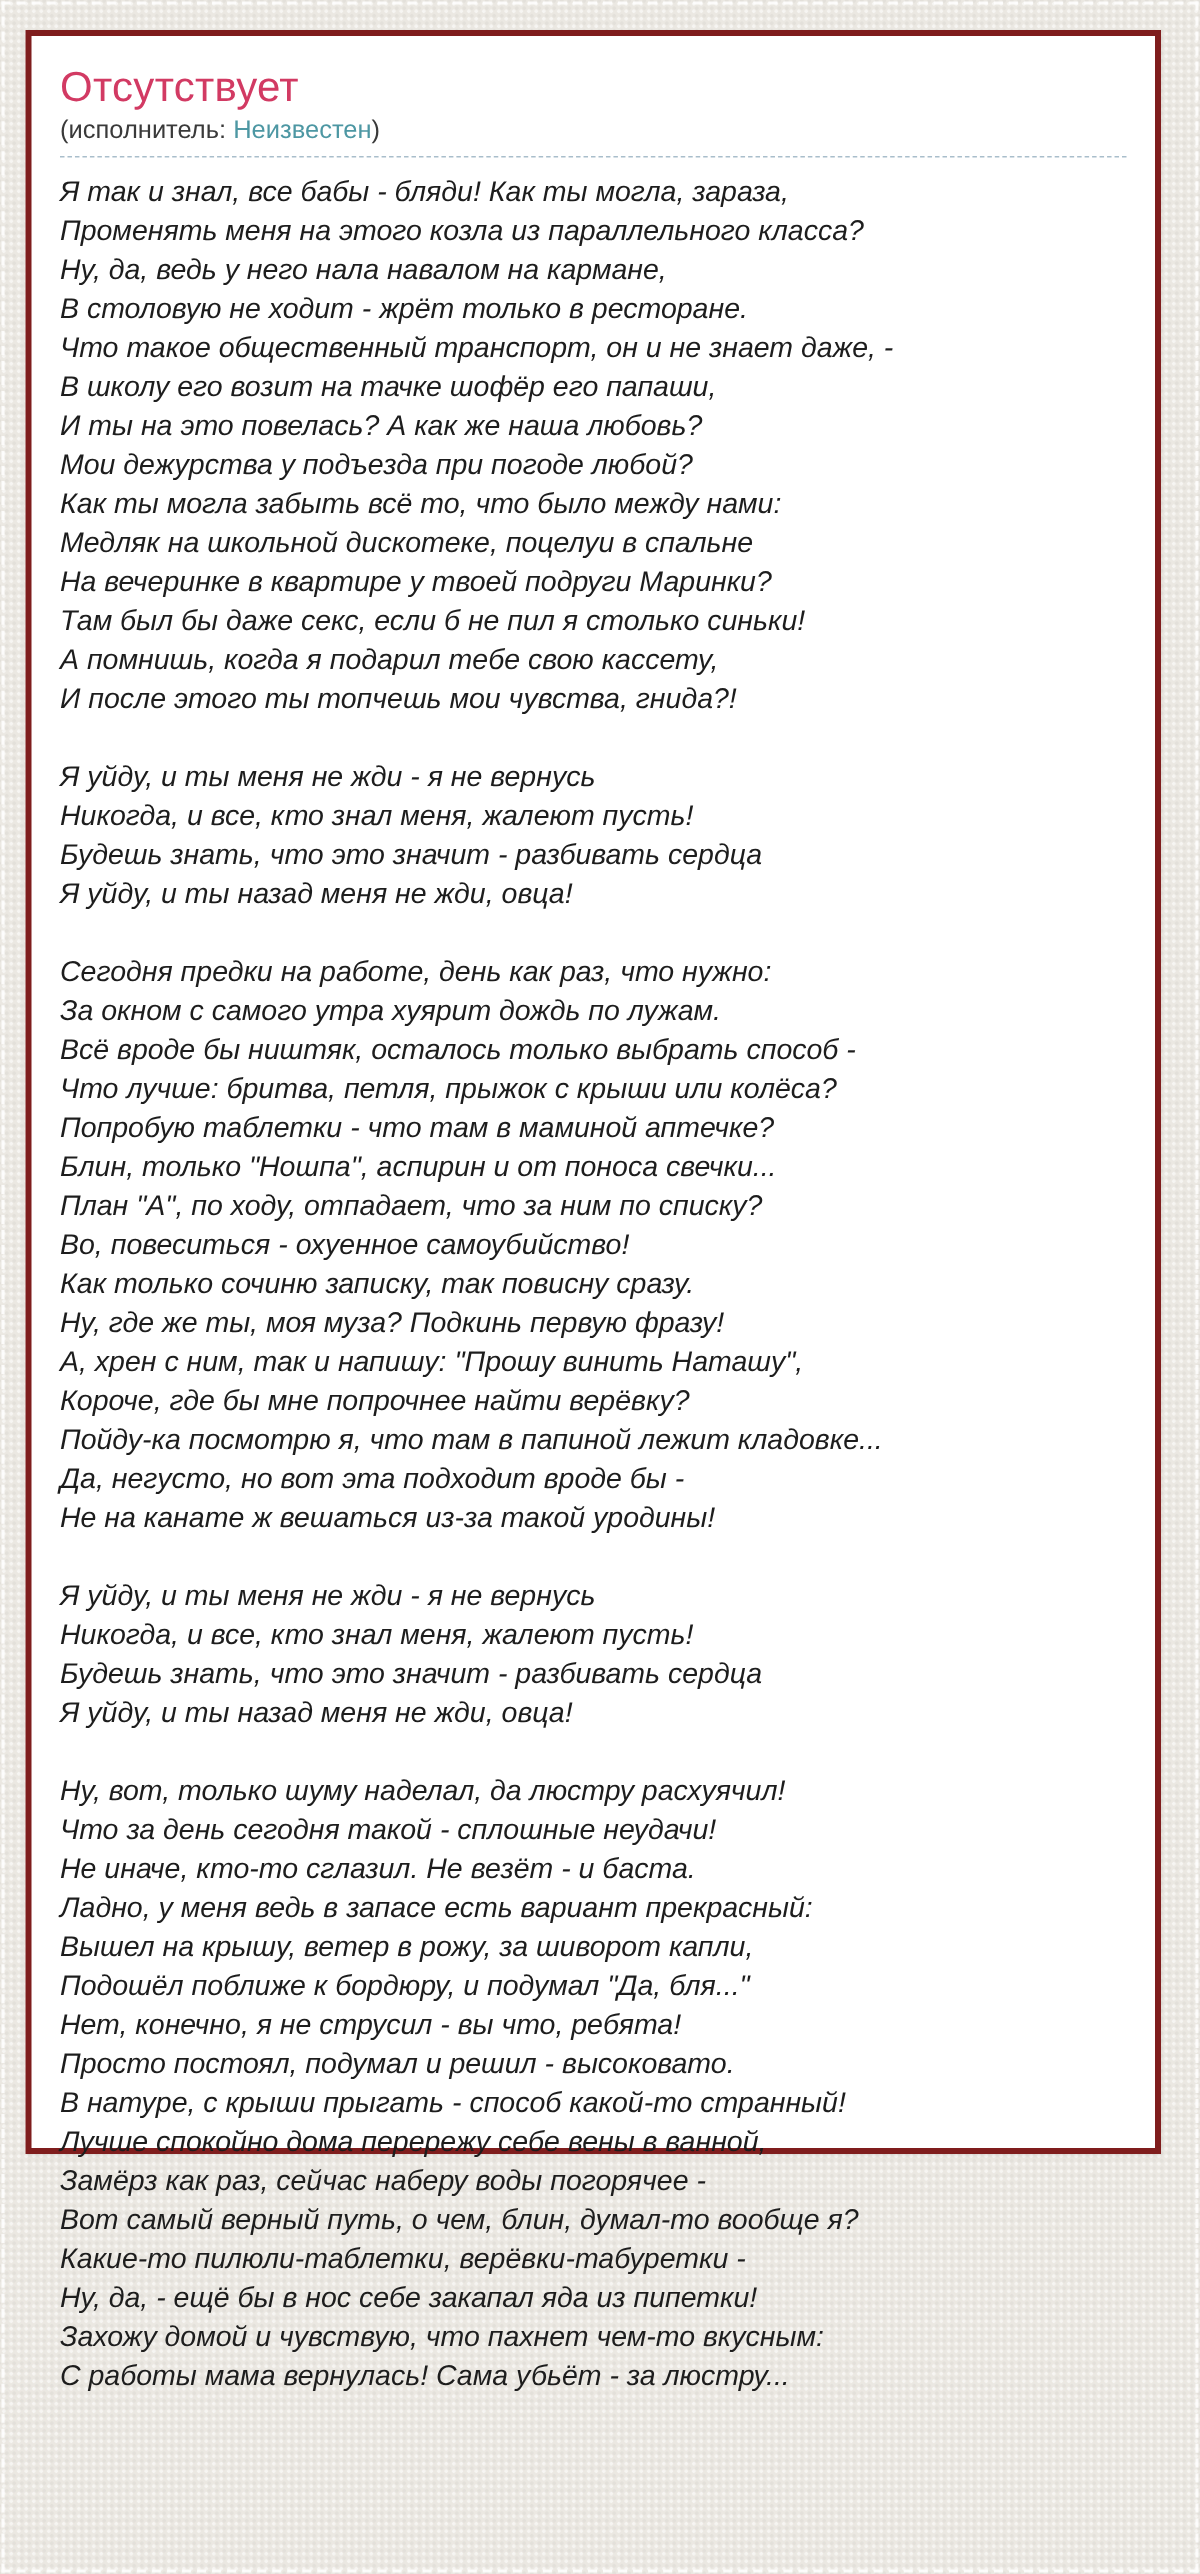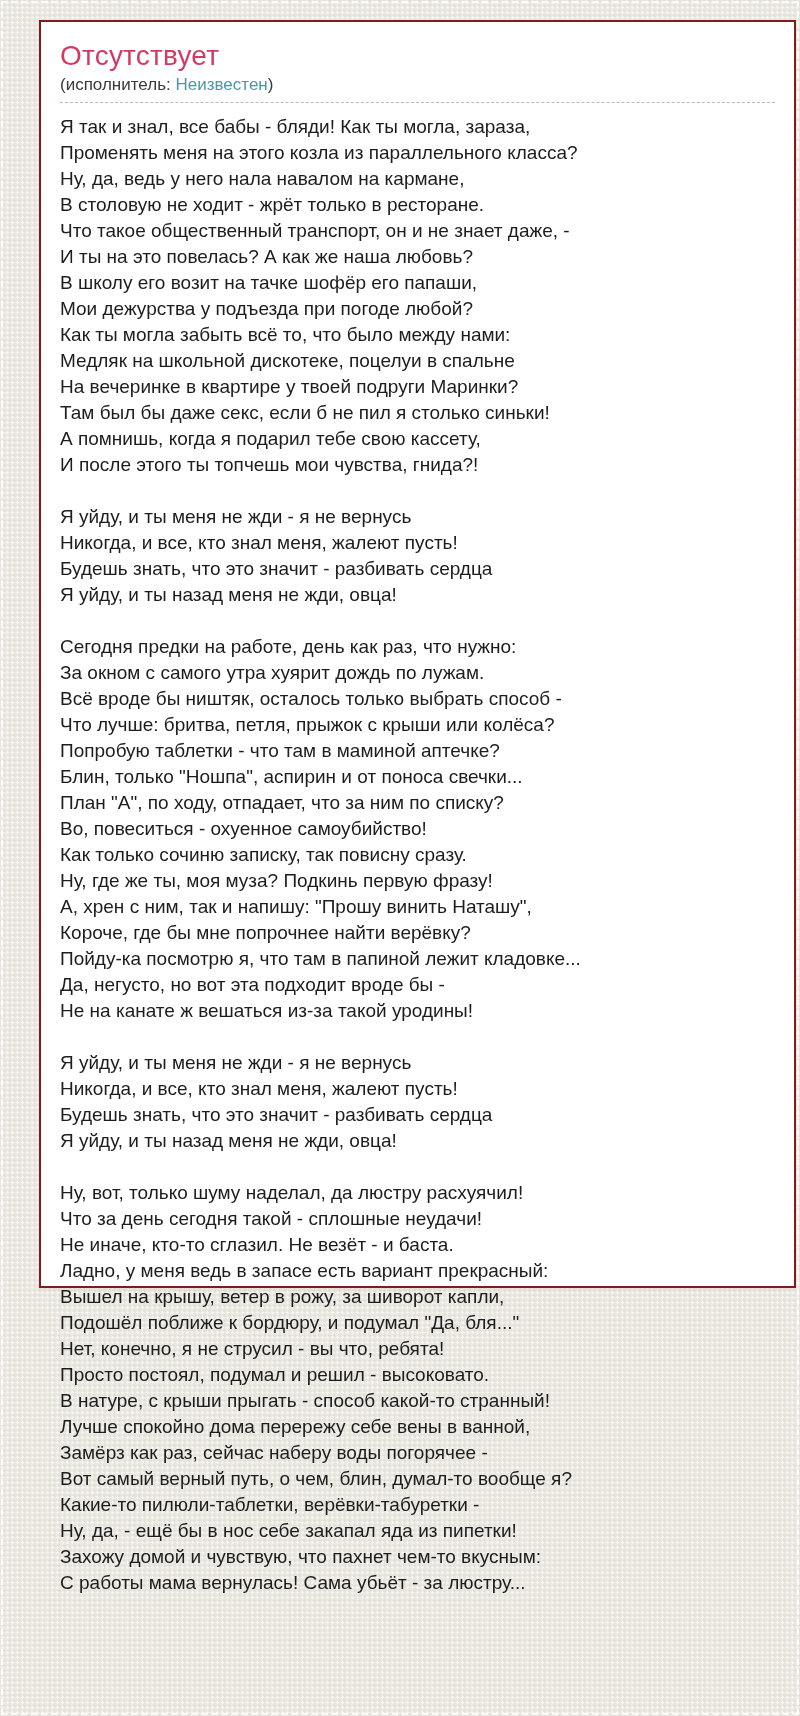--- a/index.html
+++ b/index.html
@@ -25,26 +25,26 @@
   
   .page-edge {
     position: absolute;
     inset: 1px;
     border: 2px dashed rgba(255,255,255,0.85);
     pointer-events: none;
   }
 
   .card {
     position: absolute;
-    left: 39px;
+    left: 17px;
     top: 20px;
     width: 757px;
-    height: 1268px;
+    height: 1416px;
     background: var(--card-color, #ffffff);
-    border: 2px solid #7f1d1d;
+    border: 4px solid #7f1d1d;
     box-shadow: 0 1px 3px rgba(0,0,0,0.07);
     padding: 18px 19px 0 19px;
   }
 
   .page-title {
     color: var(--title-color, #d23a63);
     font-size: 28px;
     font-weight: 400;
     line-height: 32px;
     letter-spacing: 0.2px;
@@ -65,21 +65,21 @@
     cursor: pointer;
   }
 
   .lyrics {
     margin-top: 11px;
     font-size: 19px;
     line-height: 26px;
     color: var(--text-color, #1d1d1d);
   }
 
-  .stanza { margin-bottom: 26px; }
+  .stanza { margin-bottom: 26px; font-style: italic; }
   .stanza:last-child { margin-bottom: 0; }
 
   .line { white-space: pre-wrap; }
 </style>
 </head>
 <body>
 
 <div class="page-edge"></div>
 
 <div class="card">
@@ -87,22 +87,22 @@
 
   <div class="artist-line"><span>(исполнитель: </span><a class="artist-link">Неизвестен</a><span>)</span></div>
 
   <div class="lyrics">
       <div class="stanza">
         <div class="line">Я так и знал, все бабы - бляди! Как ты могла, зараза,</div>
         <div class="line">Променять меня на этого козла из параллельного класса?</div>
         <div class="line">Ну, да, ведь у него нала навалом на кармане,</div>
         <div class="line">В столовую не ходит - жрёт только в ресторане.</div>
         <div class="line">Что такое общественный транспорт, он и не знает даже, -</div>
+        <div class="line">В школу его возит на тачке шофёр его папаши,</div>
         <div class="line">И ты на это повелась? А как же наша любовь?</div>
-        <div class="line">В школу его возит на тачке шофёр его папаши,</div>
         <div class="line">Мои дежурства у подъезда при погоде любой?</div>
         <div class="line">Как ты могла забыть всё то, что было между нами:</div>
         <div class="line">Медляк на школьной дискотеке, поцелуи в спальне</div>
         <div class="line">На вечеринке в квартире у твоей подруги Маринки?</div>
         <div class="line">Там был бы даже секс, если б не пил я столько синьки!</div>
         <div class="line">А помнишь, когда я подарил тебе свою кассету,</div>
         <div class="line">И после этого ты топчешь мои чувства, гнида?!</div>
       </div>
       <div class="stanza">
         <div class="line">Я уйду, и ты меня не жди - я не вернусь</div>

